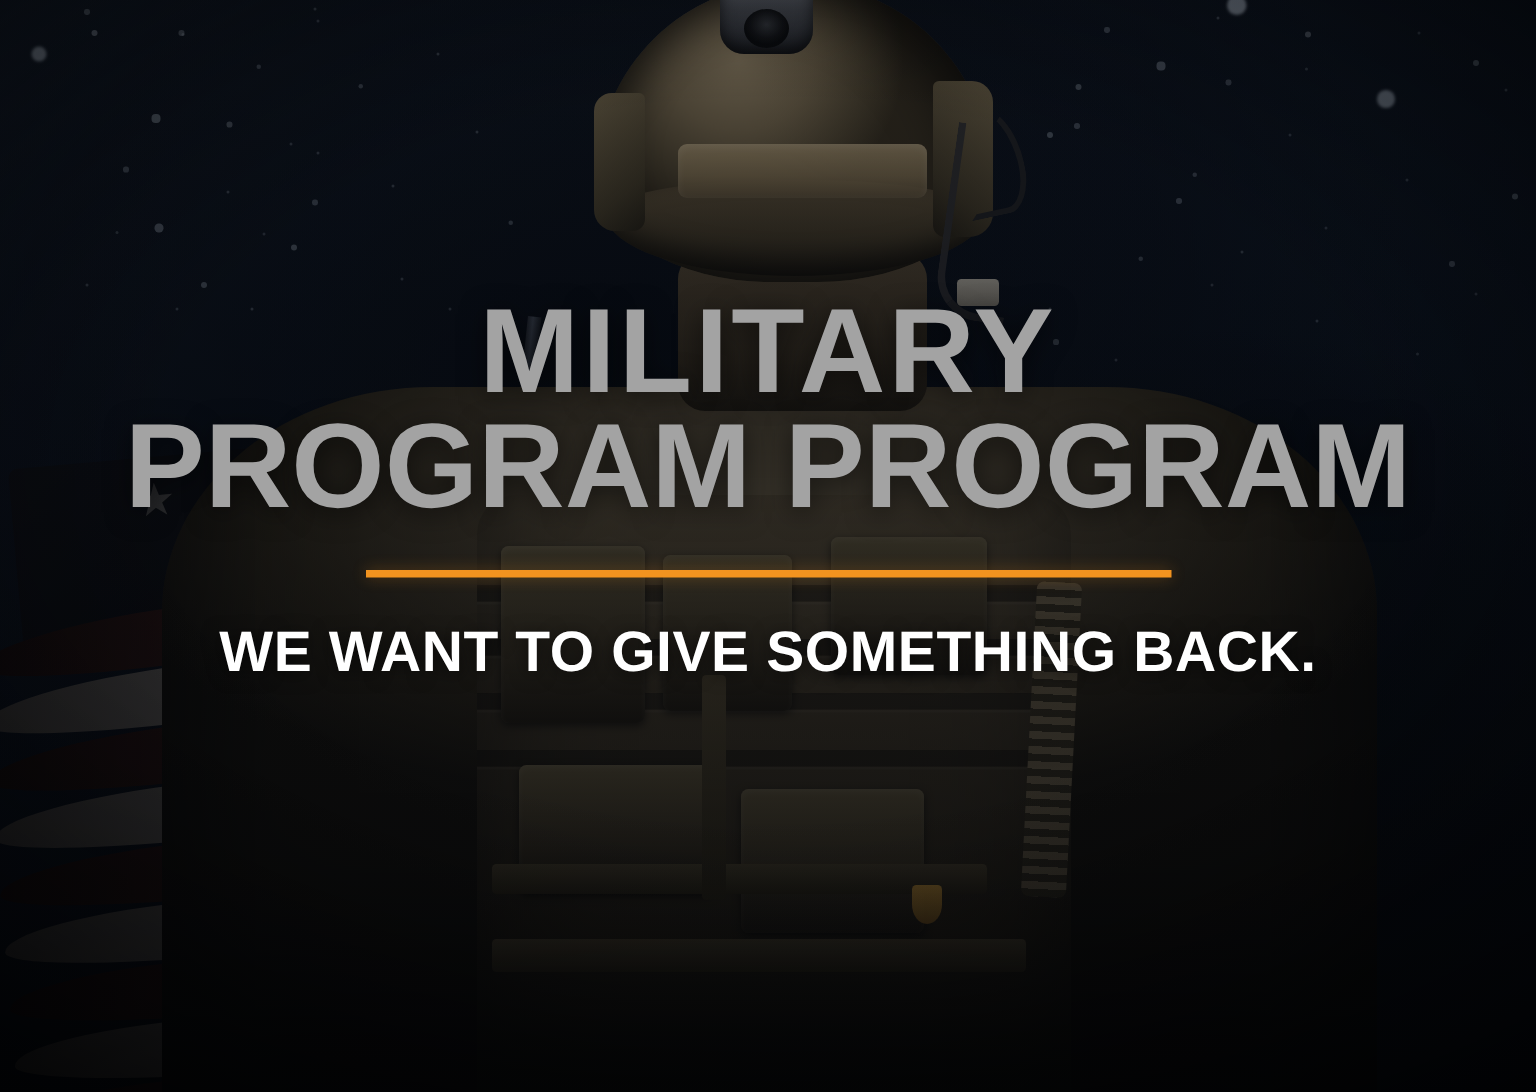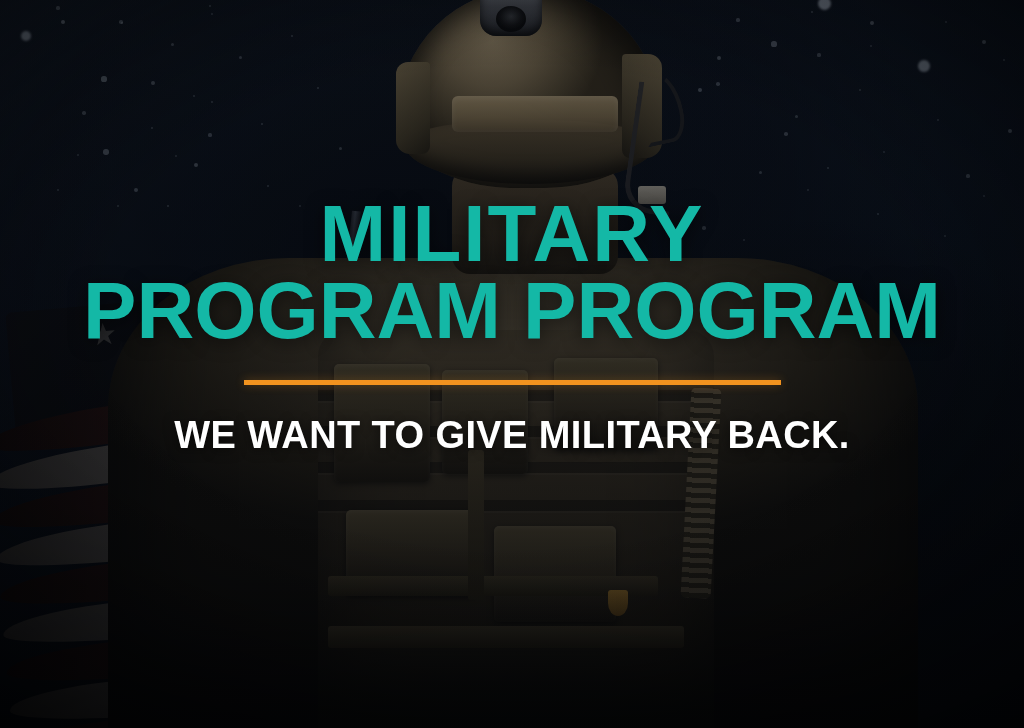--- a/index.html
+++ b/index.html
@@ -225,21 +225,21 @@
 
   
   .content {
     position:absolute; inset:0;
     display:flex; flex-direction:column;
     align-items:center;
     padding-top:196px;
     text-align:center;
   }
   .headline {
-    color:#14b8a6;
+    color:#a3a3a3;
     font-family:"Liberation Sans", sans-serif;
     font-weight:700;
     font-size:80px;
     line-height:.96;
     letter-spacing:-.5px;
     text-shadow:0 3px 18px rgba(0,0,0,.55);
   }
   .headline .line1 { display:block; letter-spacing:2px; }
   .headline .line2 { display:block; letter-spacing:0px; }
 
@@ -394,16 +394,16 @@
 
   <div class="content">
     <h1 class="headline">
       <span class="line1">MILITARY</span>
       <span class="line2">PROGRAM PROGRAM</span>
     </h1>
 
     <div class="rule" style="background: rgb(242, 147, 31);"></div>
 
     <p class="subhead">
-      <span>WE WANT TO GIVE MILITARY BACK.</span>
+      <span>WE WANT TO GIVE SOMETHING BACK.</span>
     </p>
   </div>
 </div>
 
 </body></html>

